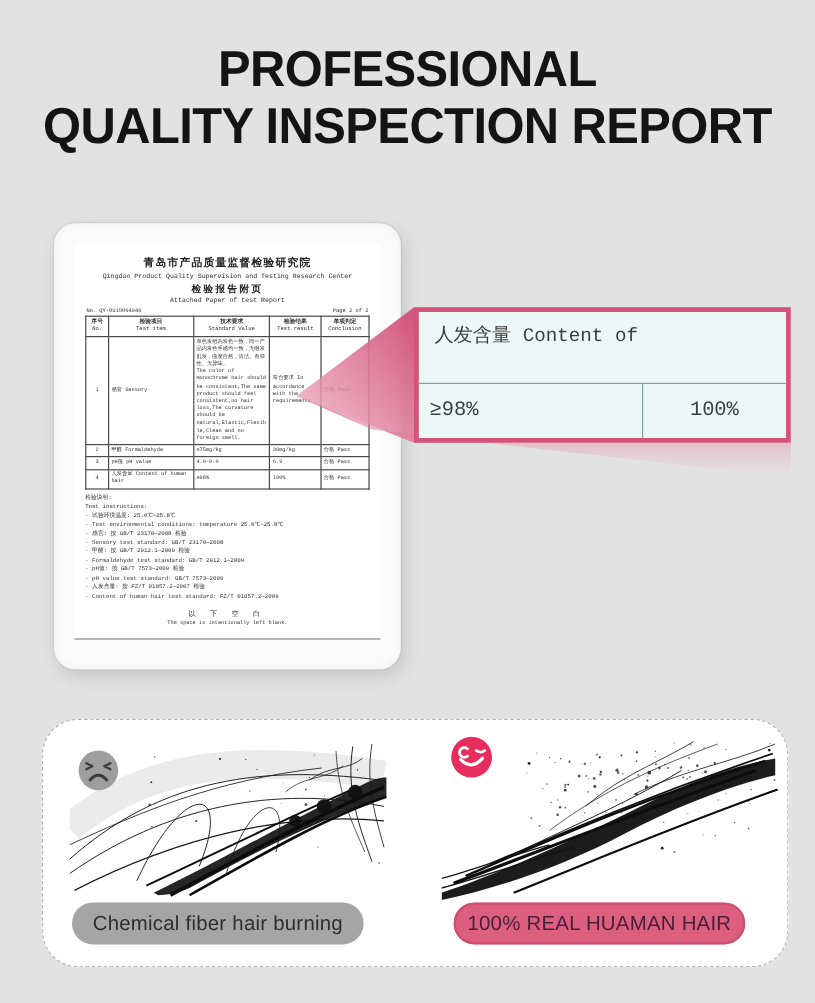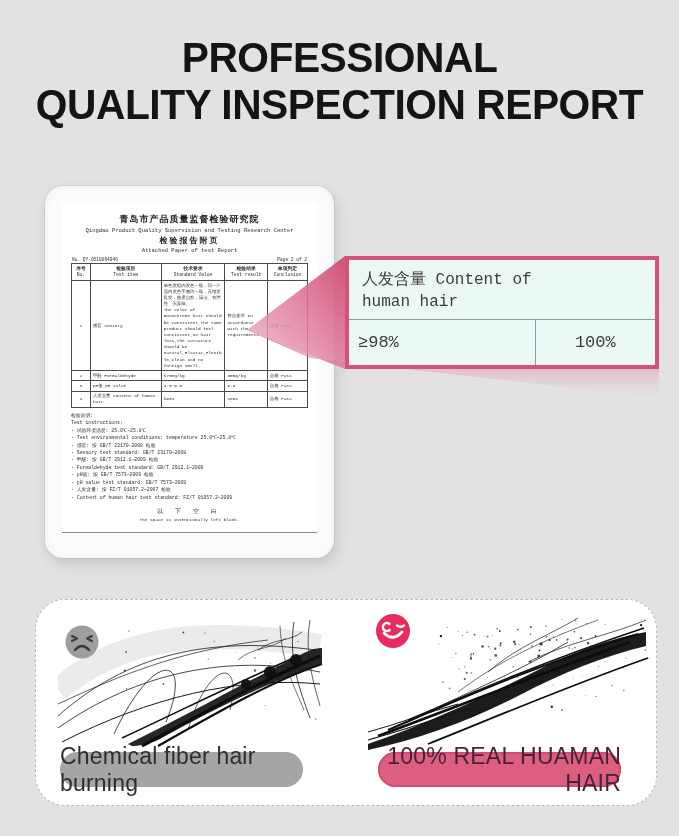--- a/index.html
+++ b/index.html
@@ -62,21 +62,21 @@
   
   .compare-card{
     position:absolute;left:35px;top:599px;width:622px;height:207px;z-index:1;
     background:#ffffff;border:1.5px dashed #b9b9b9;border-radius:30px;box-sizing:border-box;
   }
   .hair-img{position:absolute;}
   .face{position:absolute;z-index:2;}
   .pill{
     position:absolute;top:152px;height:35px;border-radius:18px;
     display:flex;align-items:center;justify-content:center;
-    font-size:23px;letter-spacing:.2px;
+    font-size:17px;letter-spacing:.2px;
   }
   .pill-left{left:24px;width:243px;background:#a5a5a5;color:#2e2e2e;}
   .pill-right{left:342px;width:243px;background:#dd5f80;color:#471f38;box-shadow:inset 0 0 0 2px #cf4f72;text-align:right;}
 </style>
 </head>
 <body>
 
 <div class="main-title">
   <div>PROFESSIONAL</div>
   <div>QUALITY INSPECTION REPORT</div>
@@ -171,21 +171,20 @@
       <stop offset="1" stop-color="#e8a9bf" stop-opacity="0"></stop>
     </linearGradient>
   </defs>
   <polygon points="7,84 105,10 105,123" fill="url(#gBeak)"></polygon>
   <polygon points="7,84 105,123 419,123 419,152 70,112" fill="url(#gShadow)"></polygon>
 </svg>
 
 <div class="callout">
   <div class="callout-title">
     <div>人发含量  Content of</div>
-    <div>human hair</div>
   </div>
   <div class="callout-values">
     <div class="callout-standard">≥98%</div>
     <div class="callout-result">100%</div>
   </div>
 </div>
 
 <div class="compare-card">
 
   <svg class="hair-img" style="left:22px;top:20px" width="266" height="128" viewBox="0 0 266 128">

